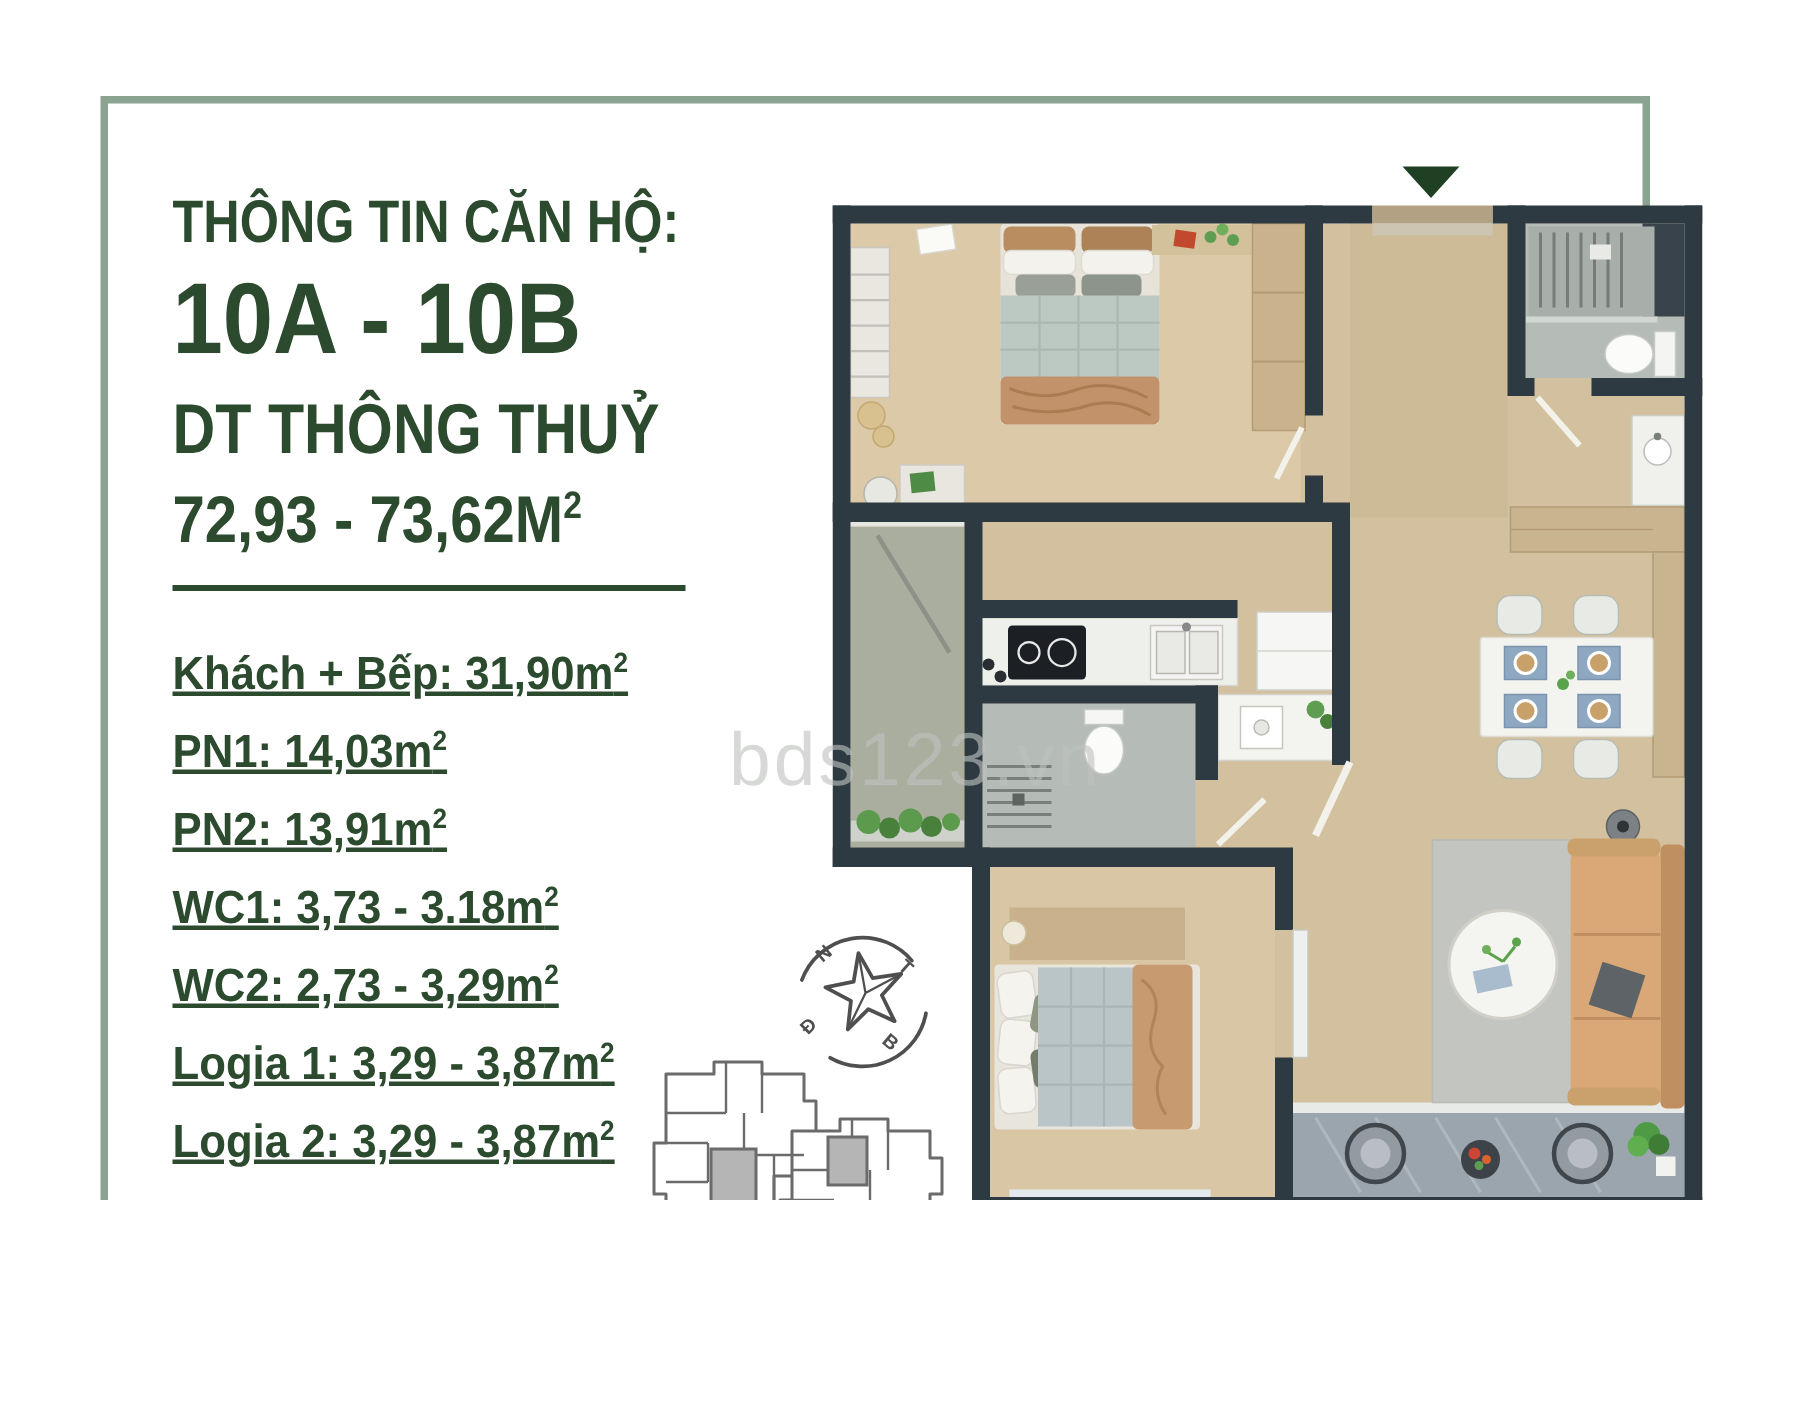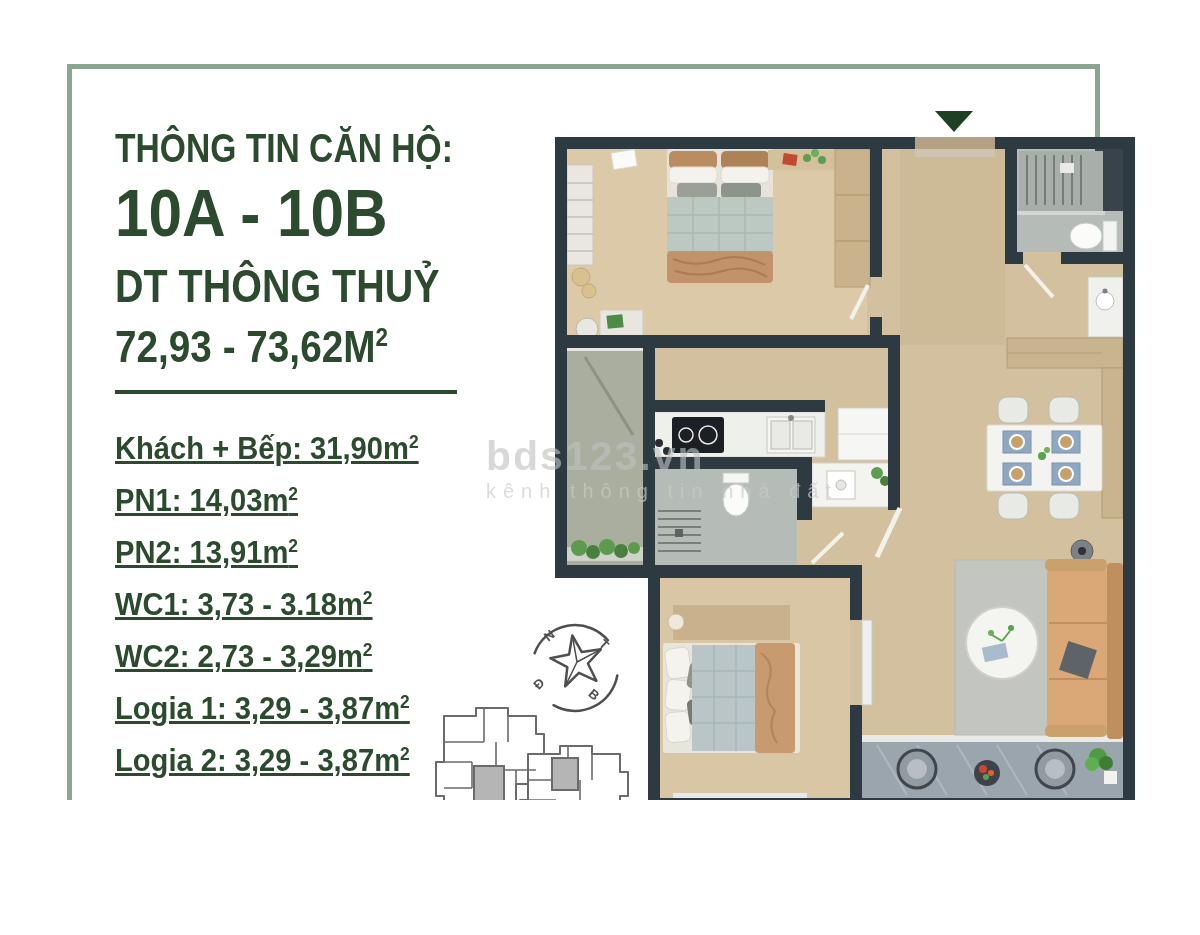--- a/index.html
+++ b/index.html
@@ -19,21 +19,21 @@
   .arealabel{top:134px;font-size:47px;transform:scaleX(.84);}
   .areavalue{top:198px;font-size:44px;transform:scaleX(.88);}
   .areavalue sup{font-size:58%;}
   .divider{position:absolute;left:0;top:266px;width:342px;height:4px;background:#2b4a2e;}
   .rooms{position:absolute;left:0;top:292px;width:390px;text-decoration:underline;}
   .room{height:52px;line-height:52px;font-size:31px;font-weight:bold;white-space:nowrap;
         transform:scaleX(.94);transform-origin:left center;}
   .room sup{font-size:60%;}
   
   .watermark{position:absolute;left:486px;top:433px;z-index:5;pointer-events:none;}
-  .wm-brand{font-size:41px;font-weight:bold;letter-spacing:2px;color:rgba(190,194,190,.62);}
+  .wm-brand{font-size:50px;font-weight:normal;letter-spacing:2px;color:rgba(190,194,190,.62);margin-top:44px;}
   .wm-tag{margin-top:0px;font-size:20px;letter-spacing:7px;color:rgba(200,204,200,.68);}
   
   .plan{position:absolute;left:555px;top:105px;z-index:2;}
   .compass{position:absolute;left:520px;top:610px;z-index:2;}
   .keyplan{position:absolute;left:432px;top:700px;z-index:2;}
   svg text{font-family:"Liberation Sans","DejaVu Sans",sans-serif;}
 </style>
 </head>
 <body>
 
@@ -313,21 +313,20 @@
       <line x1="313" y1="180" x2="296" y2="214"></line>
       <line x1="470" y1="160" x2="498" y2="192"></line>
       <line x1="257" y1="458" x2="288" y2="428"></line>
       <line x1="345" y1="403" x2="322" y2="452" stroke-width="5"></line>
     </g>
     <rect x="307" y="515" width="10" height="85" fill="#eef0ef" stroke="#c9c9c1"></rect>
   </svg>
 
   <div class="watermark">
     <div class="wm-brand">bds123.vn</div>
-    <div class="wm-tag">kênh thông tin nhà đất</div>
   </div>
 
   <svg class="compass" width="112" height="112" viewBox="0 0 112 112">
     <g fill="none" stroke="#4f4f4f" stroke-width="2.5" stroke-linecap="round">
       <path d="M14.6 43.3 A43 43 0 0 1 87.9 30.4"></path>
       <path d="M97.3 65.5 A43 43 0 0 1 33.5 95.2"></path>
     </g>
     <polygon points="52.3,25.4 61.8,42.1 80.8,39.3 67.9,53.5 76.4,70.8 58.9,62.8 45.2,76.3 47.3,57.2 30.3,48.2 49.1,44.4" fill="#ffffff" stroke="#4f4f4f" stroke-width="2.5" stroke-linejoin="round"></polygon>
     <path d="M57 52 L52.3 25.4 M57 52 L80.8 39.3 M57 52 L45.2 76.3" stroke="#4f4f4f" stroke-width="1.5" fill="none"></path>
     <g font-size="13" font-weight="bold" fill="#4f4f4f" text-anchor="middle">

